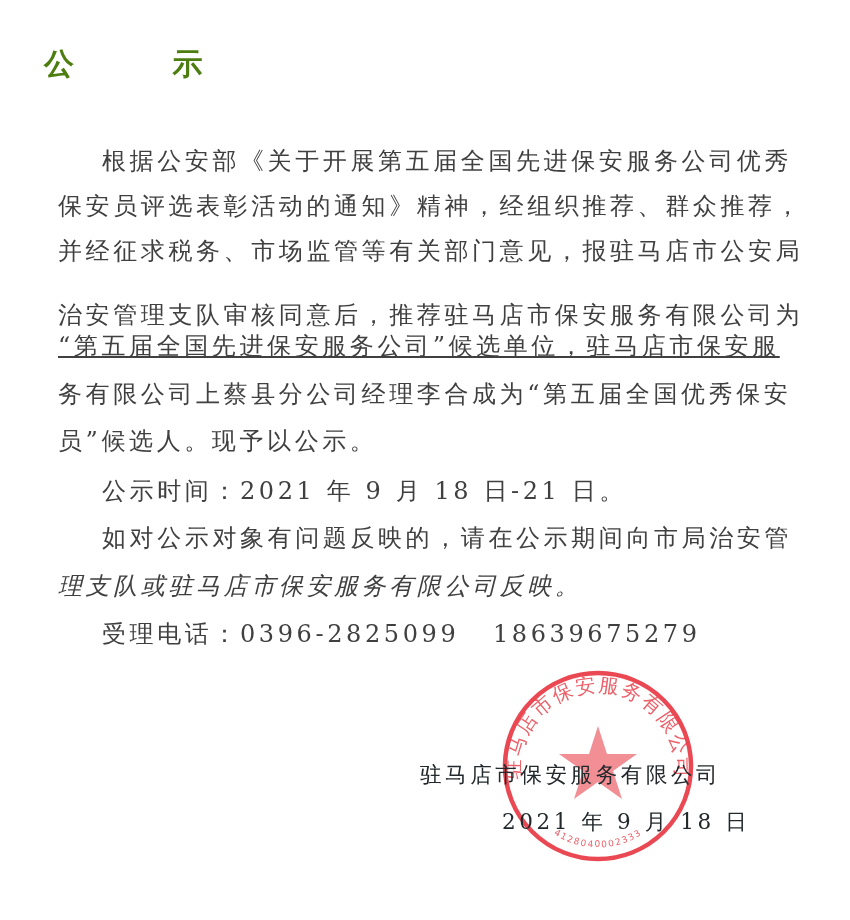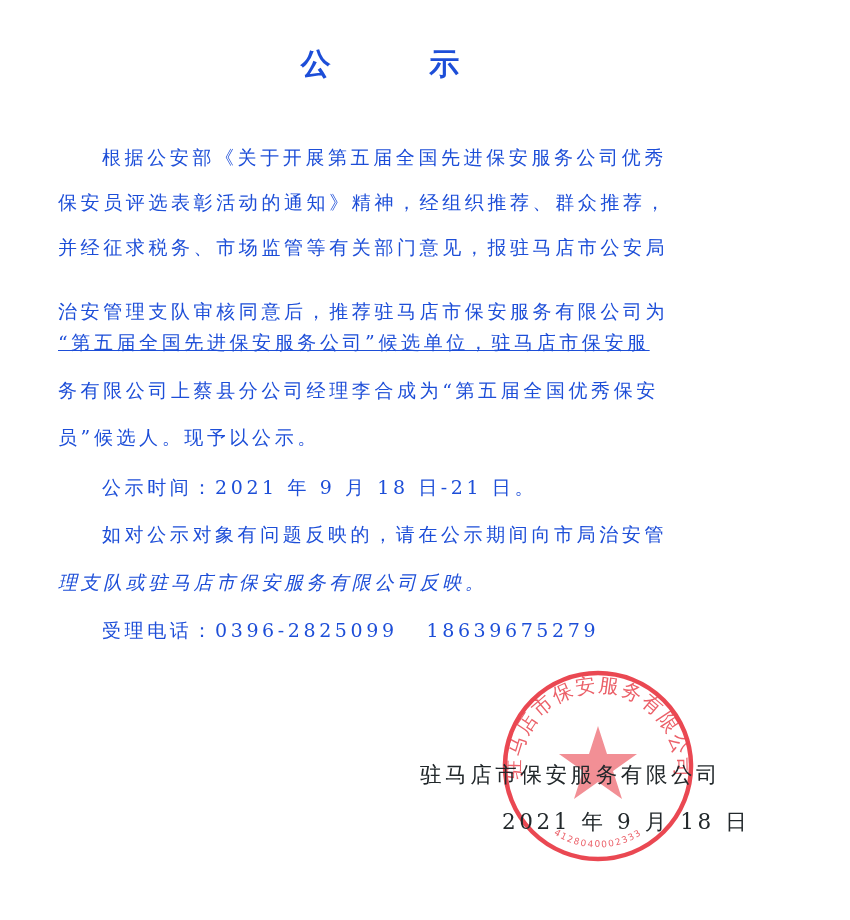--- a/index.html
+++ b/index.html
@@ -1,22 +1,22 @@
 <!DOCTYPE html>
 <html><head>
 <meta charset="utf-8">
 <style>
   html, body { margin: 0; padding: 0; background: #ffffff; }
   body { width: 850px; height: 920px; position: relative; overflow: hidden;
          font-family: "DejaVu Serif", "Liberation Serif", serif; color: #2b3236; }
-  .title { position: absolute; top: 44px; left: 0; width: 760px; text-align: center;
-           font-size: 30px; font-weight: bold; color: #1d4ed8; letter-spacing: 44px;
+  .title { position: absolute; top: 44px; left: 0; width: 760px; 
+           font-size: 30px; font-weight: bold; color: #4d7c0f; letter-spacing: 44px;
            text-indent: 44px; font-family: "DejaVu Sans", sans-serif; }
-  .line { position: absolute; font-size: 19px; white-space: pre; letter-spacing: 3.6px;
-          color: #1d4ed8; }
+  .line { position: absolute; font-size: 24px; white-space: pre; letter-spacing: 3.6px;
+          color: #404040; }
   .stamp { position: absolute; left: 500px; top: 668px; width: 196px; height: 196px; }
   .sig { position: absolute; font-size: 21.5px; white-space: pre; letter-spacing: 3.6px; color: #22282b; }
 </style>
 </head>
 <body>
 
 <div class="title">公 示</div>
 
 <div class="line" style="left:102px; top:145px;">根据公安部《关于开展第五届全国先进保安服务公司优秀</div>
 <div class="line" style="left:58px; top:190px;">保安员评选表彰活动的通知》精神，经组织推荐、群众推荐，</div>

